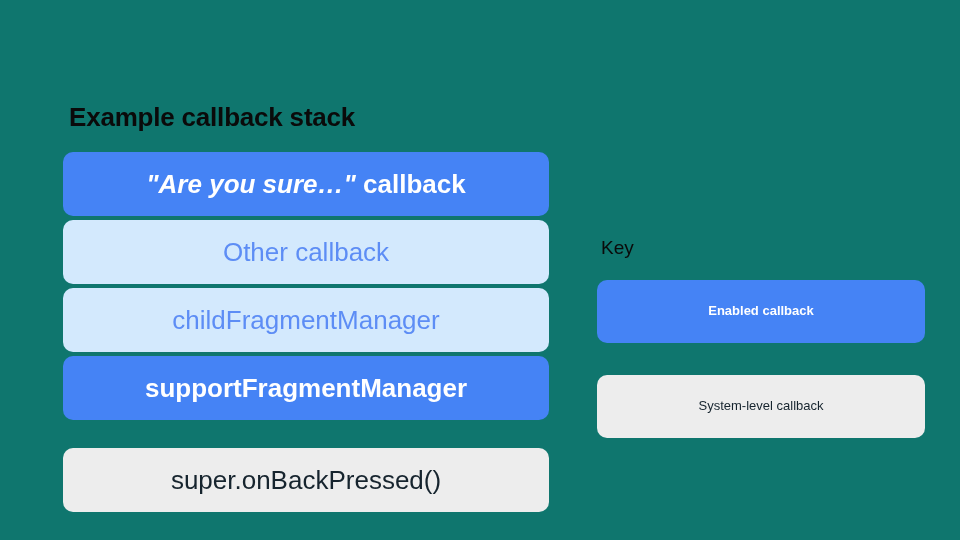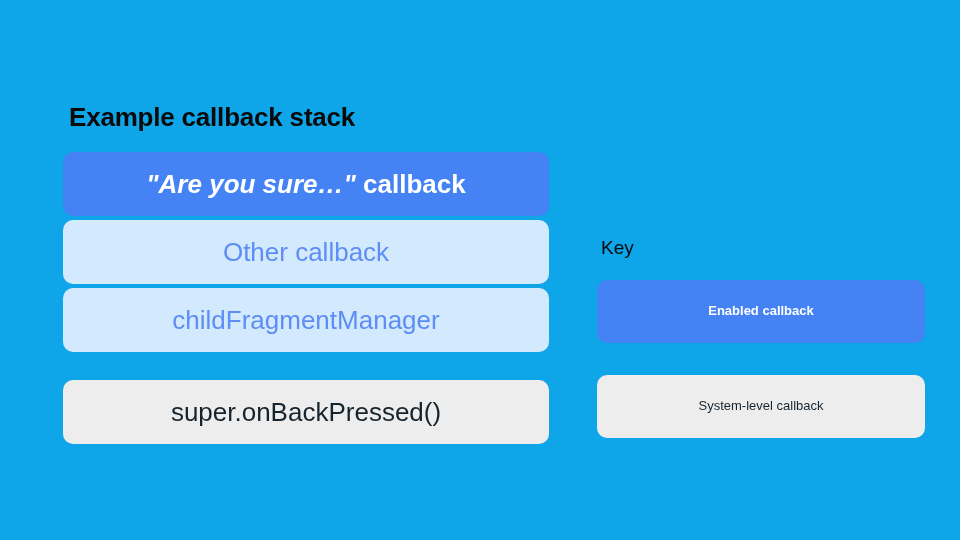--- a/index.html
+++ b/index.html
@@ -12,21 +12,21 @@
     width: 960px;
     height: 540px;
     overflow: hidden;
     font-family: "Liberation Sans", sans-serif;
     -webkit-font-smoothing: antialiased;
   }
   .canvas {
     position: relative;
     width: 960px;
     height: 540px;
-    background: #0ea5e9;
+    background: #0f766e;
   }
 
   
   .stack-col {
     position: absolute;
     left: 63px;
     top: 100px;
     width: 486px;
   }
   .stack-title {
@@ -112,20 +112,23 @@
       </div>
 
       <div class="row v-disabled">
         <span class="row-label">Other callback</span>
       </div>
 
       <div class="row v-disabled">
         <span class="row-label">childFragmentManager</span>
       </div>
 
+      <div class="row v-enabled">
+        <span class="row-label">supportFragmentManager</span>
+      </div>
 
       <div class="row v-system">
         <span class="row-label">super.onBackPressed()</span>
       </div>
 
     </div>
   </section>
 
   <section class="key-col">
     <h2 class="key-title">Key</h2>

